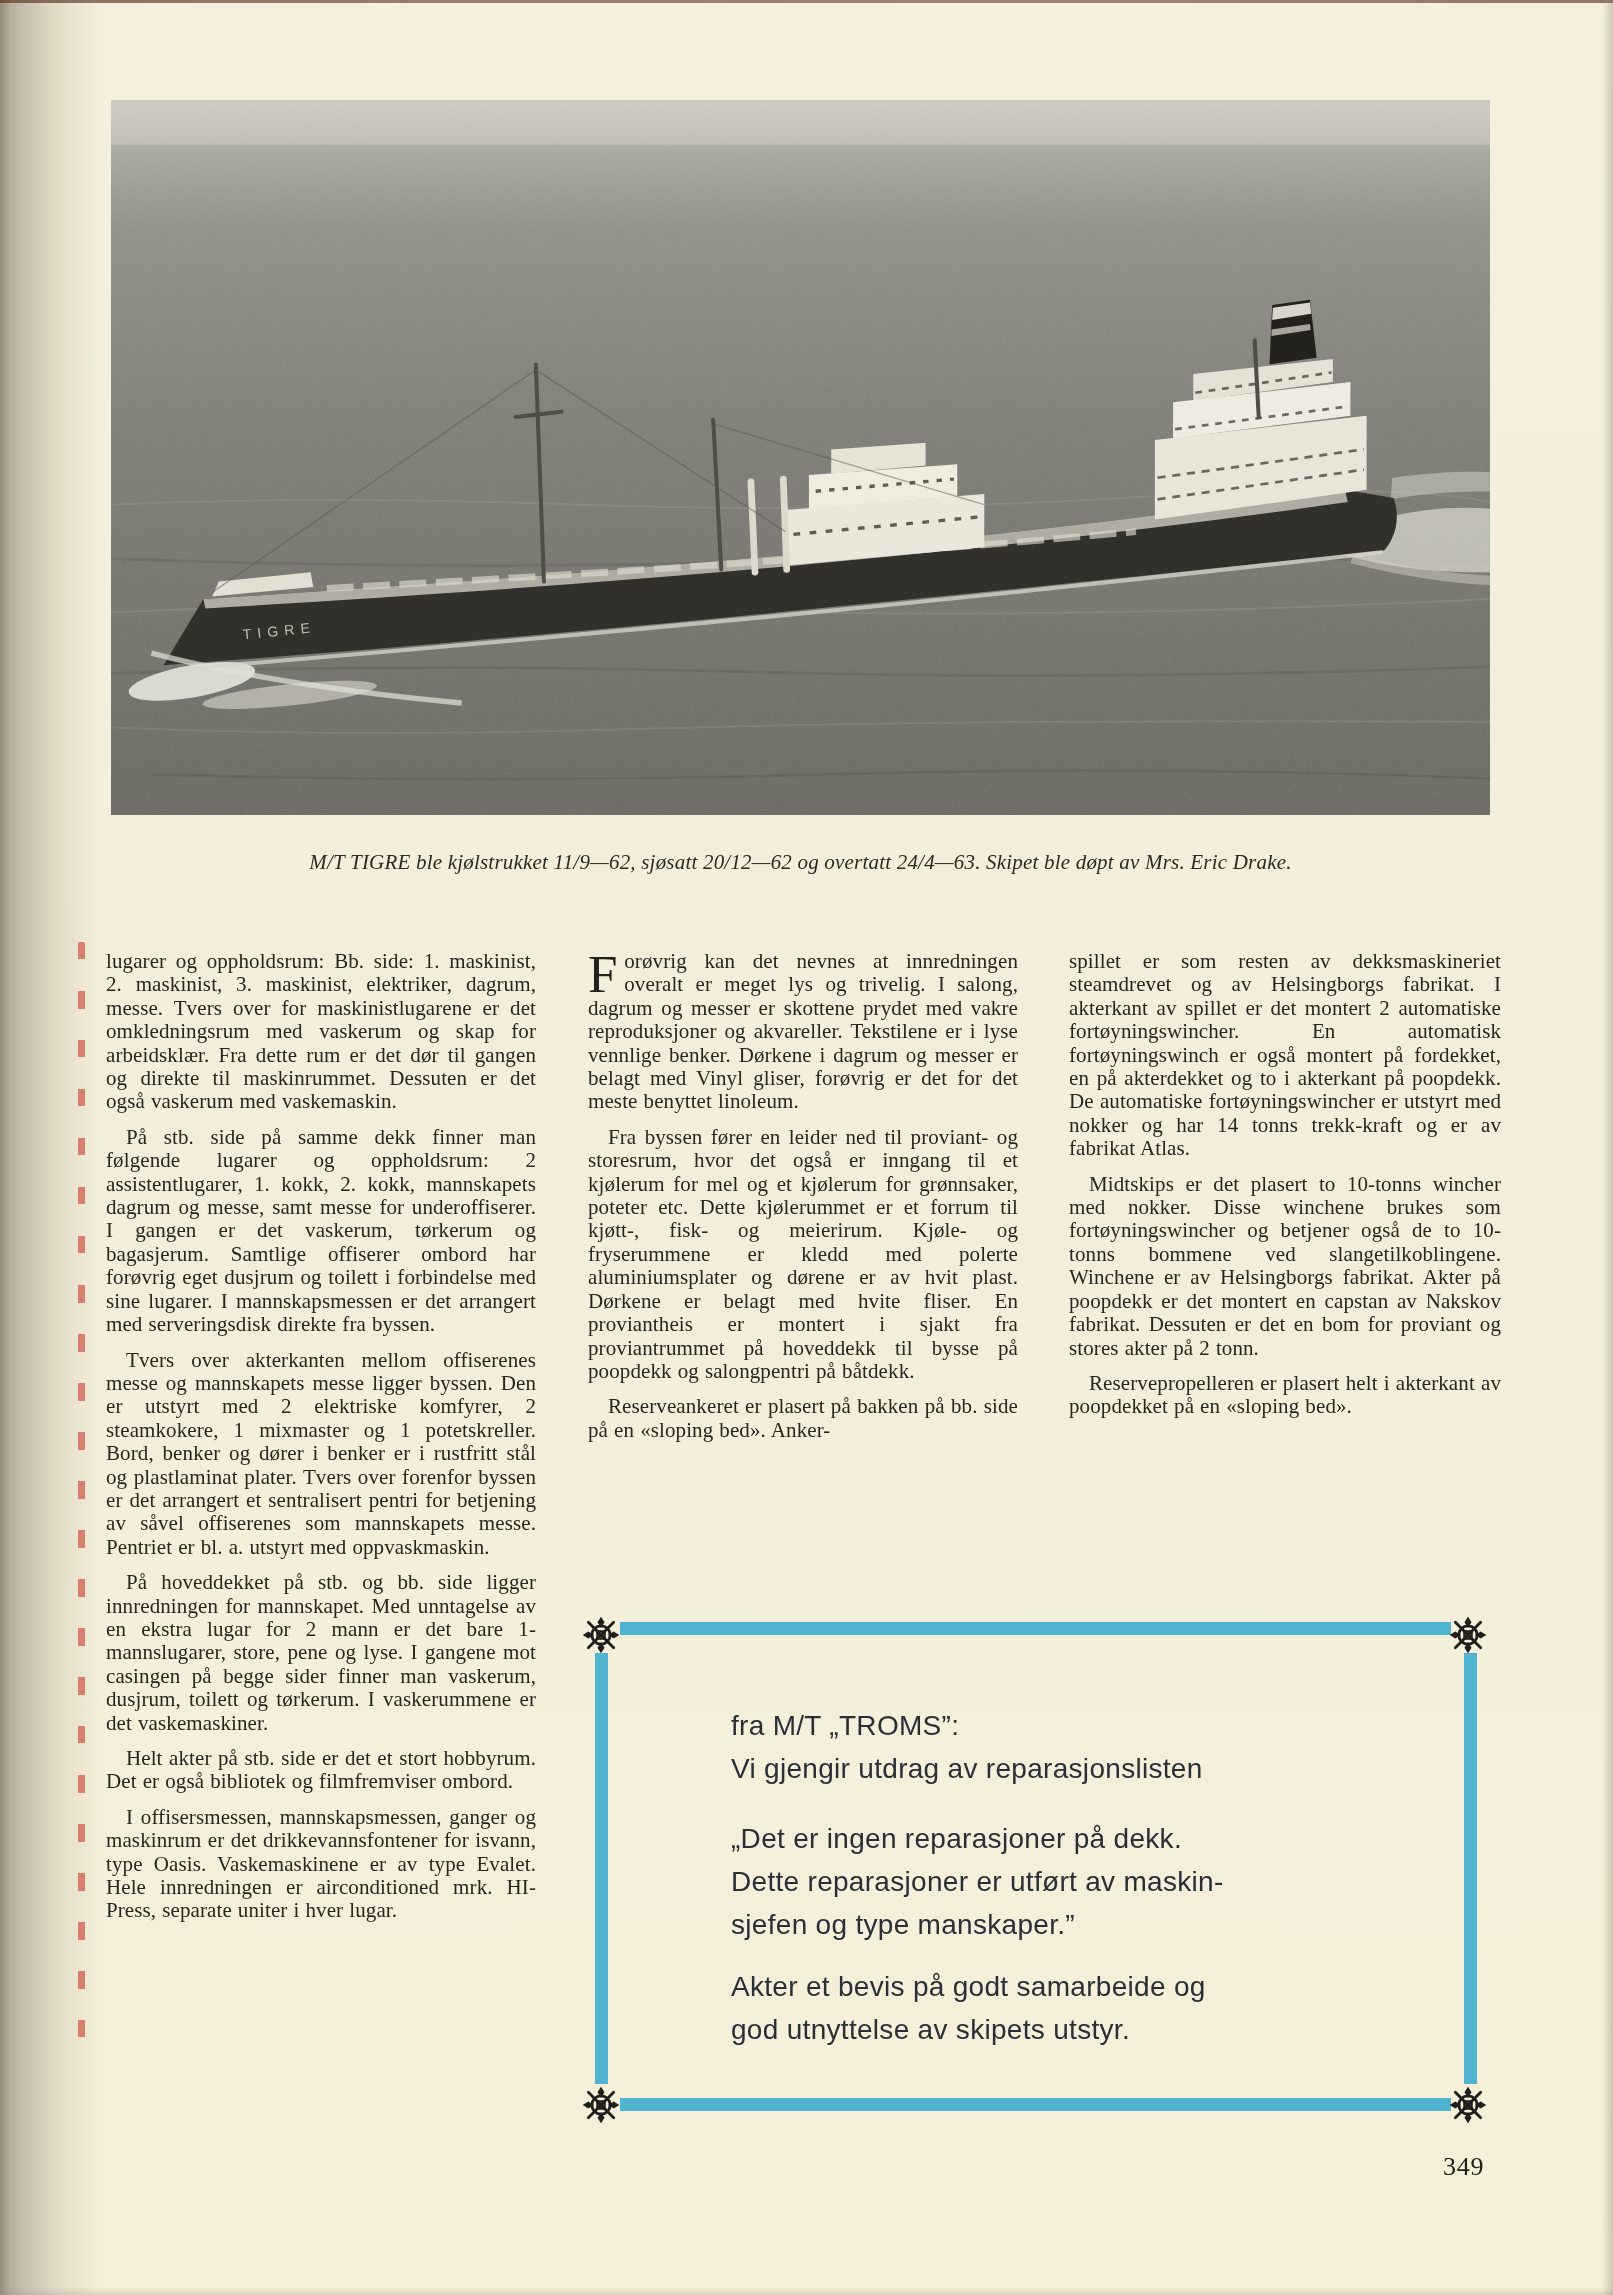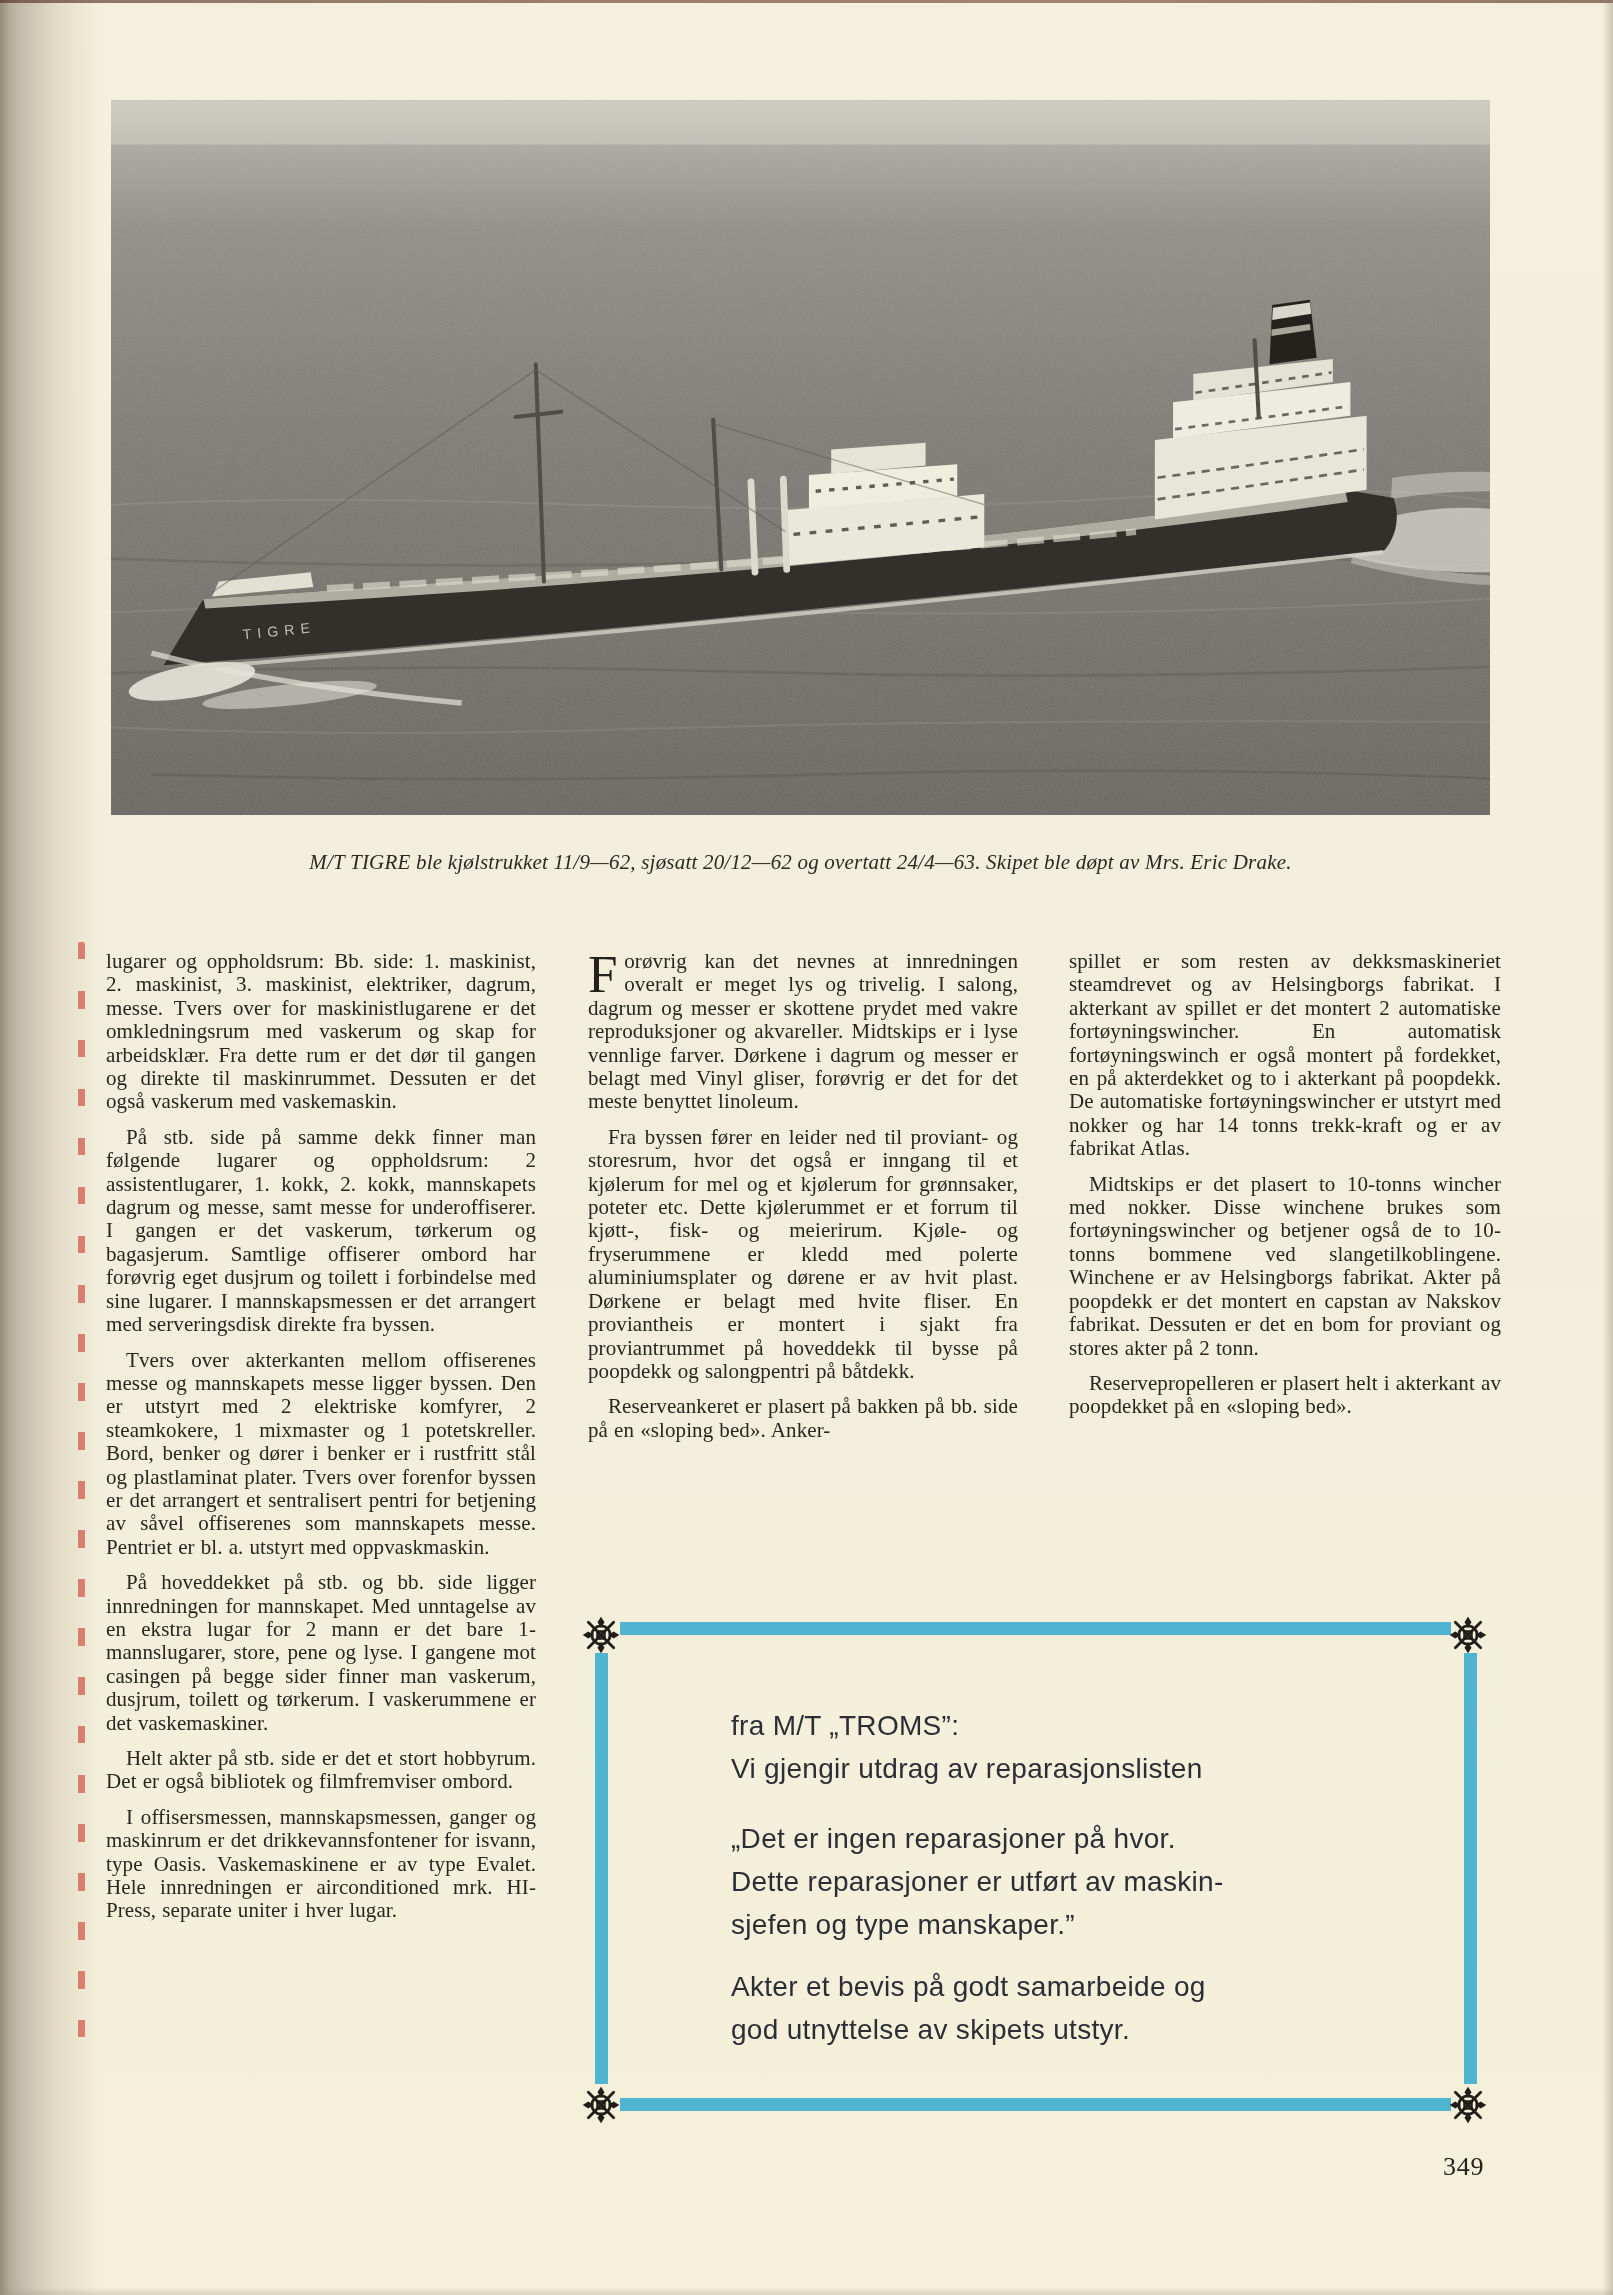--- a/index.html
+++ b/index.html
@@ -175,21 +175,21 @@
   <section class="col col-1">
     <p>lugarer og oppholdsrum: Bb. side: 1. maskinist, 2. maskinist, 3. maskinist, elektriker, dagrum, messe. Tvers over for maskinistlugarene er det omkledningsrum med vaskerum og skap for arbeidsklær. Fra dette rum er det dør til gangen og direkte til maskinrummet. Dessuten er det også vaskerum med vaskemaskin.</p>
     <p class="ind">På stb. side på samme dekk finner man følgende lugarer og oppholdsrum: 2 assistentlugarer, 1. kokk, 2. kokk, mannskapets dagrum og messe, samt messe for underoffiserer. I gangen er det vaskerum, tørkerum og bagasjerum. Samtlige offiserer ombord har forøvrig eget dusjrum og toilett i forbindelse med sine lugarer. I mannskapsmessen er det arrangert med serveringsdisk direkte fra byssen.</p>
     <p class="ind">Tvers over akterkanten mellom offiserenes messe og mannskapets messe ligger byssen. Den er utstyrt med 2 elektriske komfyrer, 2 steamkokere, 1 mixmaster og 1 potetskreller. Bord, benker og dører i benker er i rustfritt stål og plastlaminat plater. Tvers over forenfor byssen er det arrangert et sentralisert pentri for betjening av såvel offiserenes som mannskapets messe. Pentriet er bl. a. utstyrt med oppvaskmaskin.</p>
     <p class="ind">På hoveddekket på stb. og bb. side ligger innredningen for mannskapet. Med unntagelse av en ekstra lugar for 2 mann er det bare 1-mannslugarer, store, pene og lyse. I gangene mot casingen på begge sider finner man vaskerum, dusjrum, toilett og tørkerum. I vaskerummene er det vaskemaskiner.</p>
     <p class="ind">Helt akter på stb. side er det et stort hobbyrum. Det er også bibliotek og filmfremviser ombord.</p>
     <p class="ind">I offisersmessen, mannskapsmessen, ganger og maskinrum er det drikkevannsfontener for isvann, type Oasis. Vaskemaskinene er av type Evalet. Hele innredningen er airconditioned mrk. HI-Press, separate uniter i hver lugar.</p>
   </section>
 
   <section class="col col-2">
-    <p><span class="dropcap">F</span><span>orøvrig kan det nevnes at innredningen overalt er meget lys og trivelig. I salong, dagrum og messer er skottene prydet med vakre reproduksjoner og akvareller. Midtskips er i lyse vennlige farver. Dørkene i dagrum og messer er belagt med Vinyl gliser, forøvrig er det for det meste benyttet linoleum.</span></p>
+    <p><span class="dropcap">F</span><span>orøvrig kan det nevnes at innredningen overalt er meget lys og trivelig. I salong, dagrum og messer er skottene prydet med vakre reproduksjoner og akvareller. Tekstilene er i lyse vennlige benker. Dørkene i dagrum og messer er belagt med Vinyl gliser, forøvrig er det for det meste benyttet linoleum.</span></p>
     <p class="ind">Fra byssen fører en leider ned til proviant- og storesrum, hvor det også er inngang til et kjølerum for mel og et kjølerum for grønnsaker, poteter etc. Dette kjølerummet er et forrum til kjøtt-, fisk- og meierirum. Kjøle- og fryserummene er kledd med polerte aluminiumsplater og dørene er av hvit plast. Dørkene er belagt med hvite fliser. En proviantheis er montert i sjakt fra proviantrummet på hoveddekk til bysse på poopdekk og salongpentri på båtdekk.</p>
     <p class="ind">Reserveankeret er plasert på bakken på bb. side på en «sloping bed». Anker-</p>
   </section>
 
   <section class="col col-3">
     <p>spillet er som resten av dekksmaskineriet steamdrevet og av Helsingborgs fabrikat. I akterkant av spillet er det montert 2 automatiske fortøyningswincher. En automatisk fortøyningswinch er også montert på fordekket, en på akterdekket og to i akterkant på poopdekk. De automatiske fortøyningswincher er utstyrt med nokker og har 14 tonns trekk-kraft og er av fabrikat Atlas.</p>
     <p class="ind">Midtskips er det plasert to 10-tonns wincher med nokker. Disse winchene brukes som fortøyningswincher og betjener også de to 10-tonns bommene ved slangetilkoblingene. Winchene er av Helsingborgs fabrikat. Akter på poopdekk er det montert en capstan av Nakskov fabrikat. Dessuten er det en bom for proviant og stores akter på 2 tonn.</p>
     <p class="ind">Reservepropelleren er plasert helt i akterkant av poopdekket på en «sloping bed».</p>
   </section>
 
@@ -264,21 +264,21 @@
       <g stroke="#1f1e1a" stroke-width="3.5">
           <path d="M20 22 h14 M20 32 h14 M22 20 v14 M32 20 v14"></path>
         </g>
     </svg>
   </div>
 
   <div class="qb-text">
     <div>fra M/T „TROMS”:</div>
     <div>Vi gjengir utdrag av reparasjonslisten</div>
     <div class="gap1"></div>
-    <div>„Det er ingen reparasjoner på hvor.</div>
+    <div>„Det er ingen reparasjoner på dekk.</div>
     <div>Dette reparasjoner er utført av maskin-</div>
     <div>sjefen og type manskaper.”</div>
     <div class="gap2"></div>
     <div>Akter et bevis på godt samarbeide og</div>
     <div>god utnyttelse av skipets utstyr.</div>
   </div>
 
   <div class="pageno">349</div>
 
 </div>

